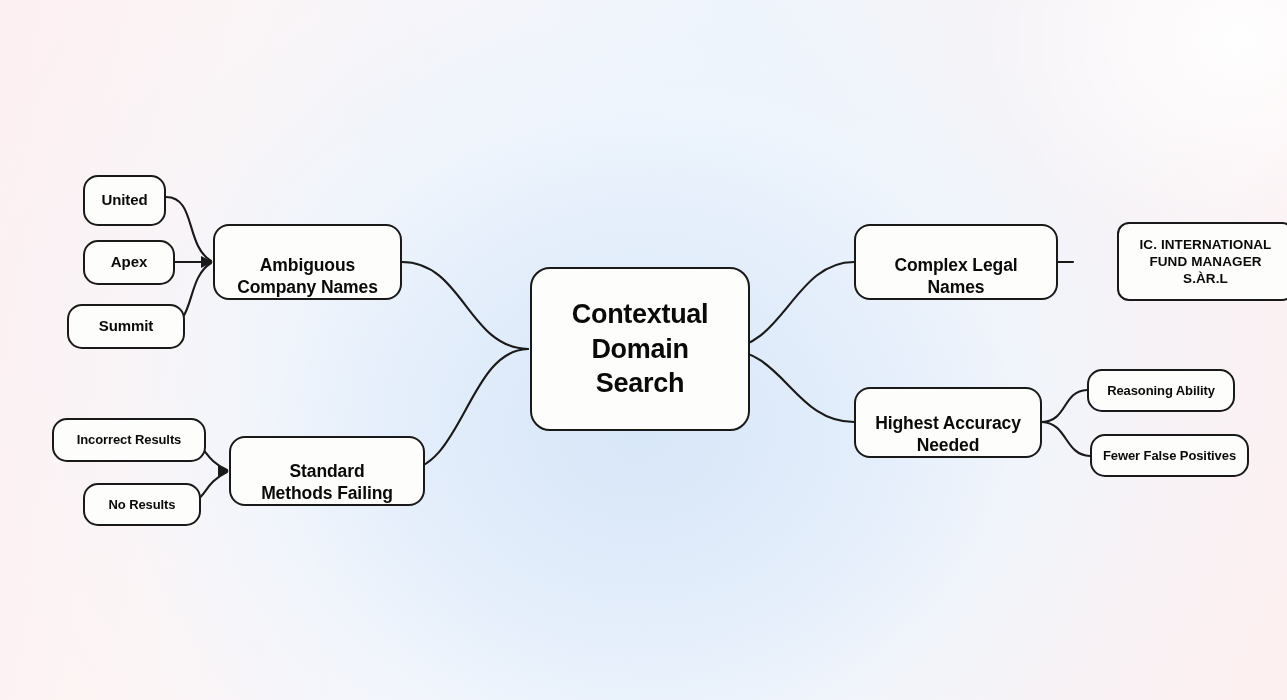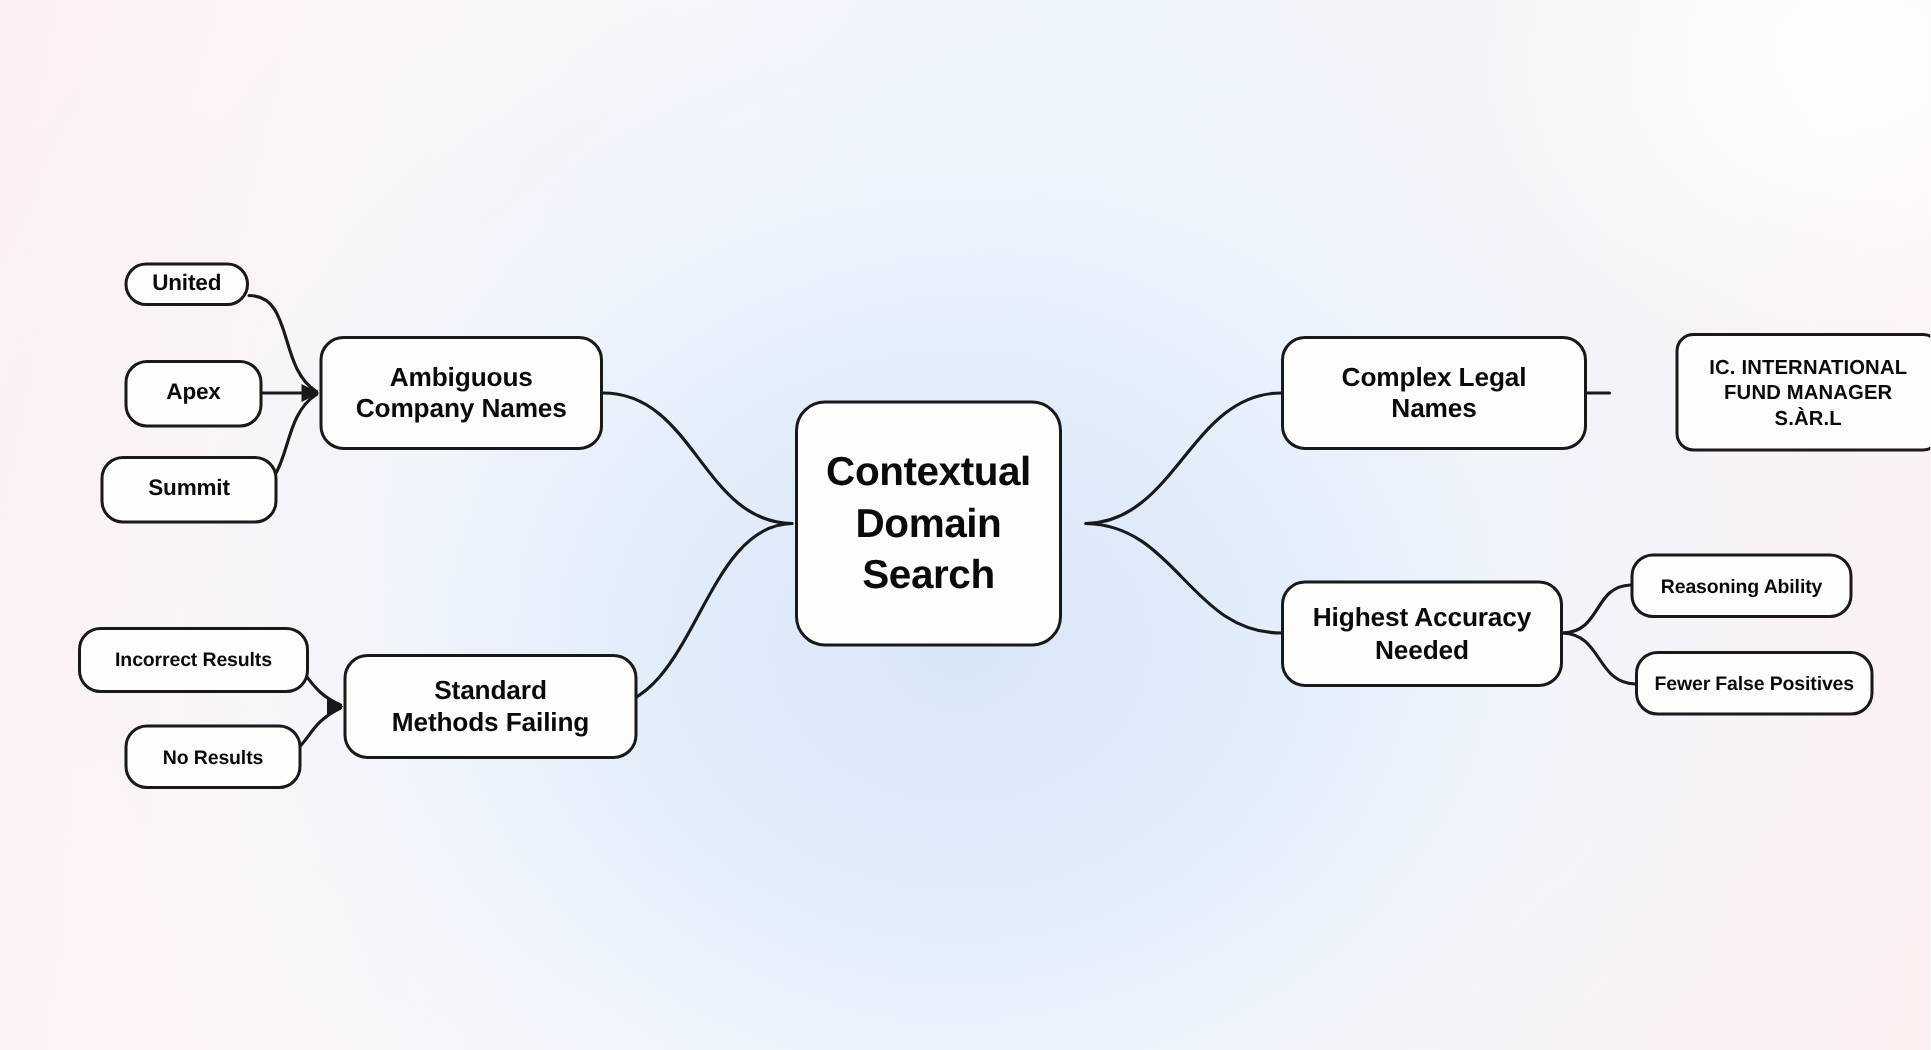--- a/index.html
+++ b/index.html
@@ -46,20 +46,21 @@
   .node.root {
     border-radius: 20px;
     font-size: 27px;
     line-height: 1.28;
     letter-spacing: -0.3px;
     border-width: 2px;
   }
   .node.branch {
     border-radius: 16px;
     font-size: 17.5px;
+    align-items: flex-end;
   }
   .node.leaf {
     border-radius: 15px;
     font-size: 15px;
   }
   .node.leaf-sm {
     border-radius: 15px;
     font-size: 13px;
   }
   .node.legal {
@@ -94,31 +95,31 @@
       <path d="M724,349 C784,348 794,262 854,262"></path>
       <path d="M724,349 C784,350 794,422 854,422"></path>
 
       <path d="M1024,262 L1073,262"></path>
 
       <path d="M1042,422 C1068,421 1062,391 1087,390"></path>
       <path d="M1042,422 C1068,423 1064,455 1090,456"></path>
     </g>
   </svg>
 
-  <div class="node root" style="left:530px; top:267px; width:178px; height:164px;">
+  <div class="node root" style="left:530px; top:267px; width:220px; height:164px;">
     <span>Contextual
 Domain
 Search</span>
   </div>
 
   <div class="node branch" style="left:213px; top:224px; width:189px; height:76px;">
     <span>Ambiguous
 Company Names</span>
   </div>
-  <div class="node leaf" style="left:83px; top:175px; width:83px; height:29px;align-items:center;">
+  <div class="node leaf" style="left:83px; top:175px; width:83px; height:51px;align-items:center;">
     <span>United</span>
   </div>
   <div class="node leaf" style="left:83px; top:240px; width:92px; height:45px;">
     <span>Apex</span>
   </div>
   <div class="node leaf" style="left:67px; top:304px; width:118px; height:45px;">
     <span>Summit</span>
   </div>
 
   <div class="node branch" style="left:229px; top:436px; width:196px; height:70px;">

